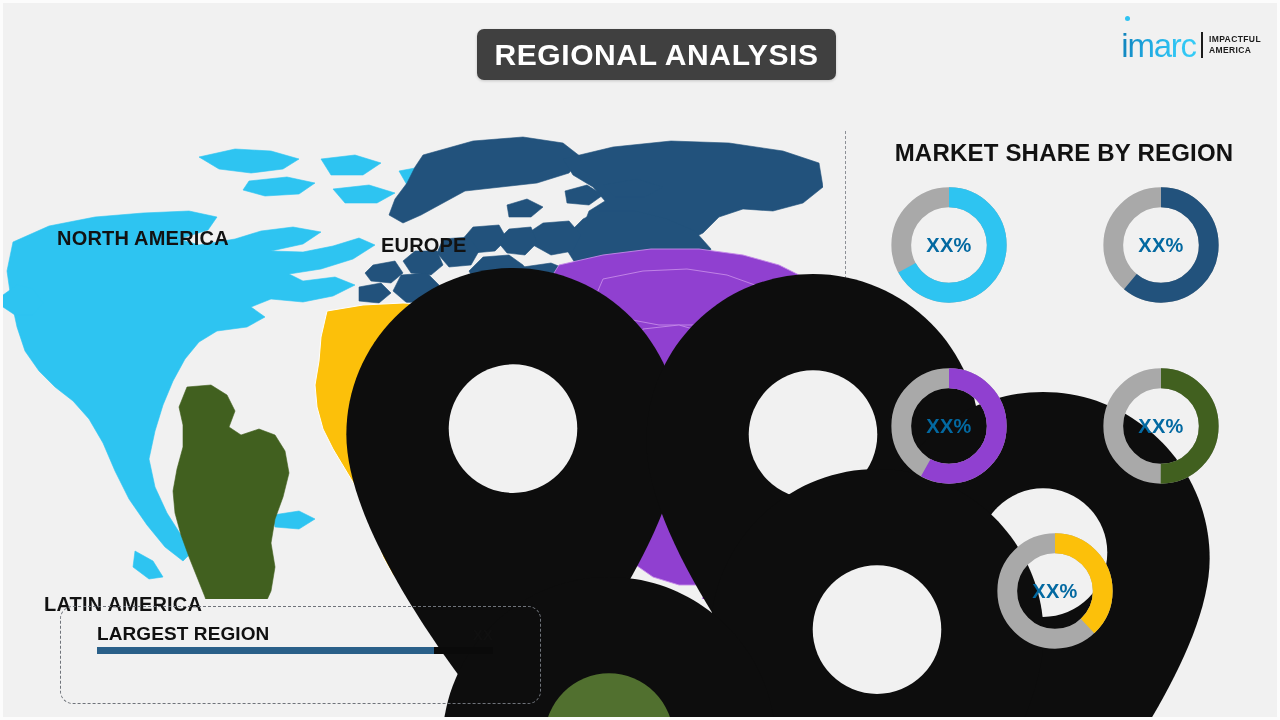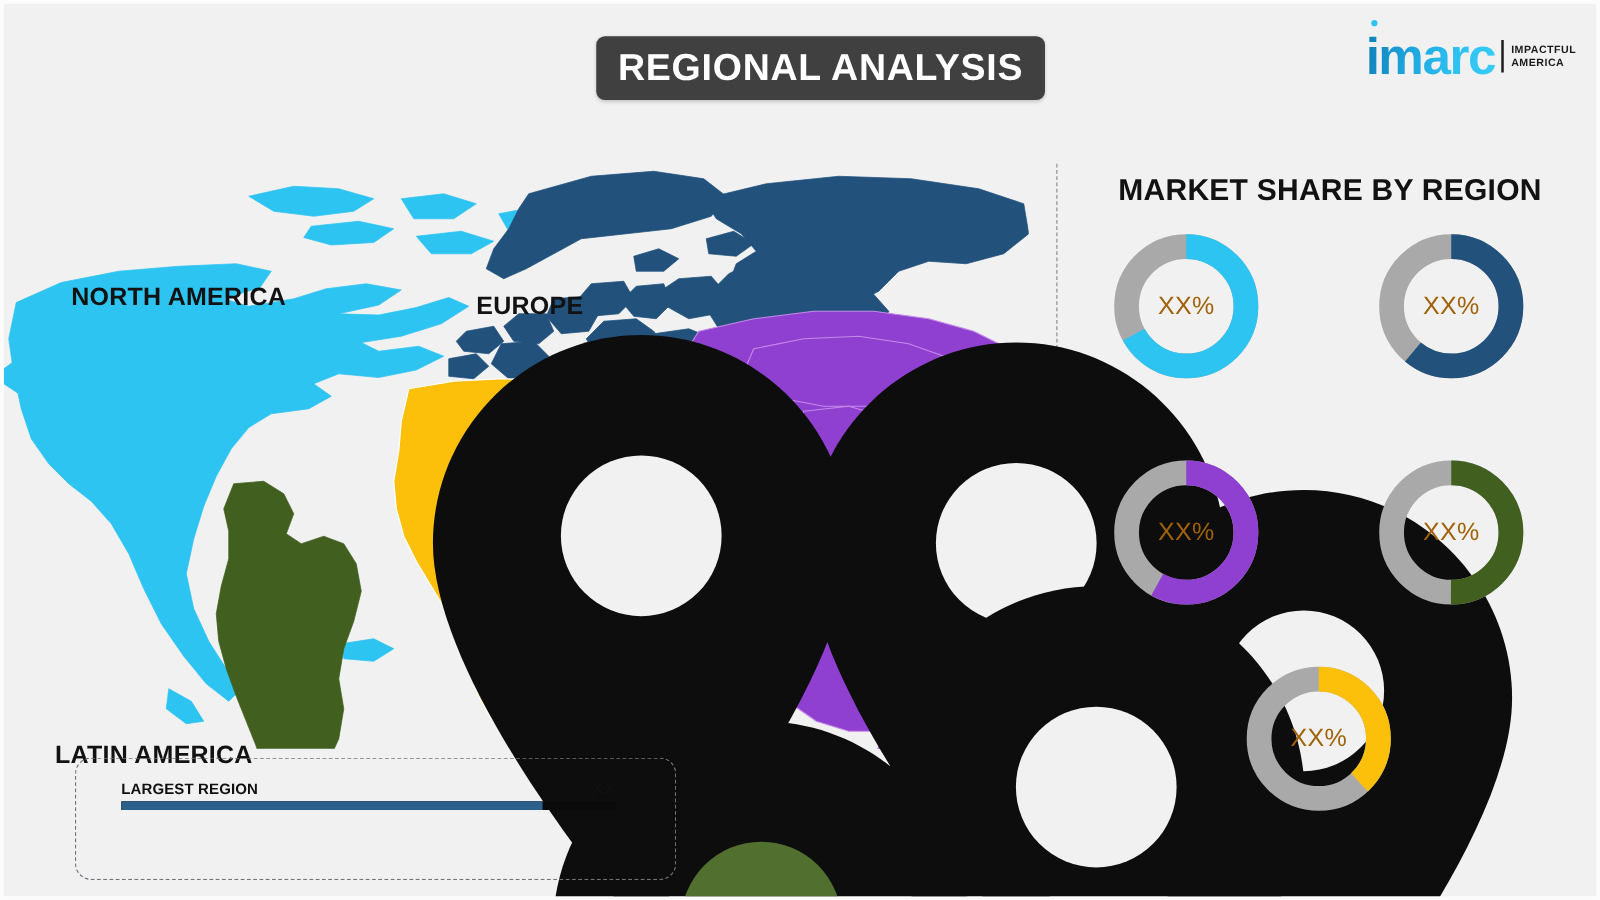--- a/index.html
+++ b/index.html
@@ -37,22 +37,22 @@
   }
 
   #logo {
     position: absolute;
     right: 16px; top: 20px;
     height: 44px;
     display: flex; align-items: center;
   }
   #logo .word {
     position: relative;
-    font-size: 41px;
-    font-weight: bold;
+    font-size: 33px;
+    font-weight: normal;
     letter-spacing: -1.2px;
     line-height: 1;
     background: linear-gradient(100deg,#0f7fb8 0%, #1ea7df 35%, #2fc3f2 70%, #36cdf7 100%);
     -webkit-background-clip: text;
     background-clip: text;
     color: transparent;
     padding-right: 2px;
     text-align: center;
   }
   #logo .dot {
@@ -132,21 +132,21 @@
     left: 36px;
     width: 396px;
   }
   #legend-row-1 { top: 16px; }
   #legend-row-2 { top: 58px; }
   .legend-head {
     display: flex; align-items: baseline; justify-content: space-between;
     margin-bottom: 2px;
   }
   .legend-name {
-    font-size: 12px; font-weight: bold; color: #101010;
+    font-size: 19px; font-weight: bold; color: #101010;
     letter-spacing: .1px; white-space: nowrap;
   }
   .legend-val {
     font-size: 14.5px; font-weight: bold; color: #101010;
     letter-spacing: .3px;
   }
   .legend-track {
     position: relative;
     width: 396px; height: 7px;
     background: #0a0a0a;
@@ -171,21 +171,21 @@
 
   .donut {
     position: absolute;
     width: 126px; height: 126px;
   }
   .donut svg { width: 126px; height: 126px; display: block; transform: rotate(-90deg); }
   .donut .pct {
     position: absolute; left: 0; top: 0;
     width: 126px; height: 126px;
     display: flex; align-items: center; justify-content: center;
-    font-size: 20px; font-weight: normal; color: #a16207;
+    font-size: 20px; font-weight: bold; color: #0369a1;
     letter-spacing: .3px;
   }
   #donut-0 { left: 883px; top: 179px; }
   #donut-1 { left: 1095px; top: 179px; }
   #donut-2 { left: 883px; top: 360px; }
   #donut-3 { left: 1095px; top: 360px; }
   #donut-4 { left: 989px; top: 525px; }
 </style>
 </head>
 <body>

